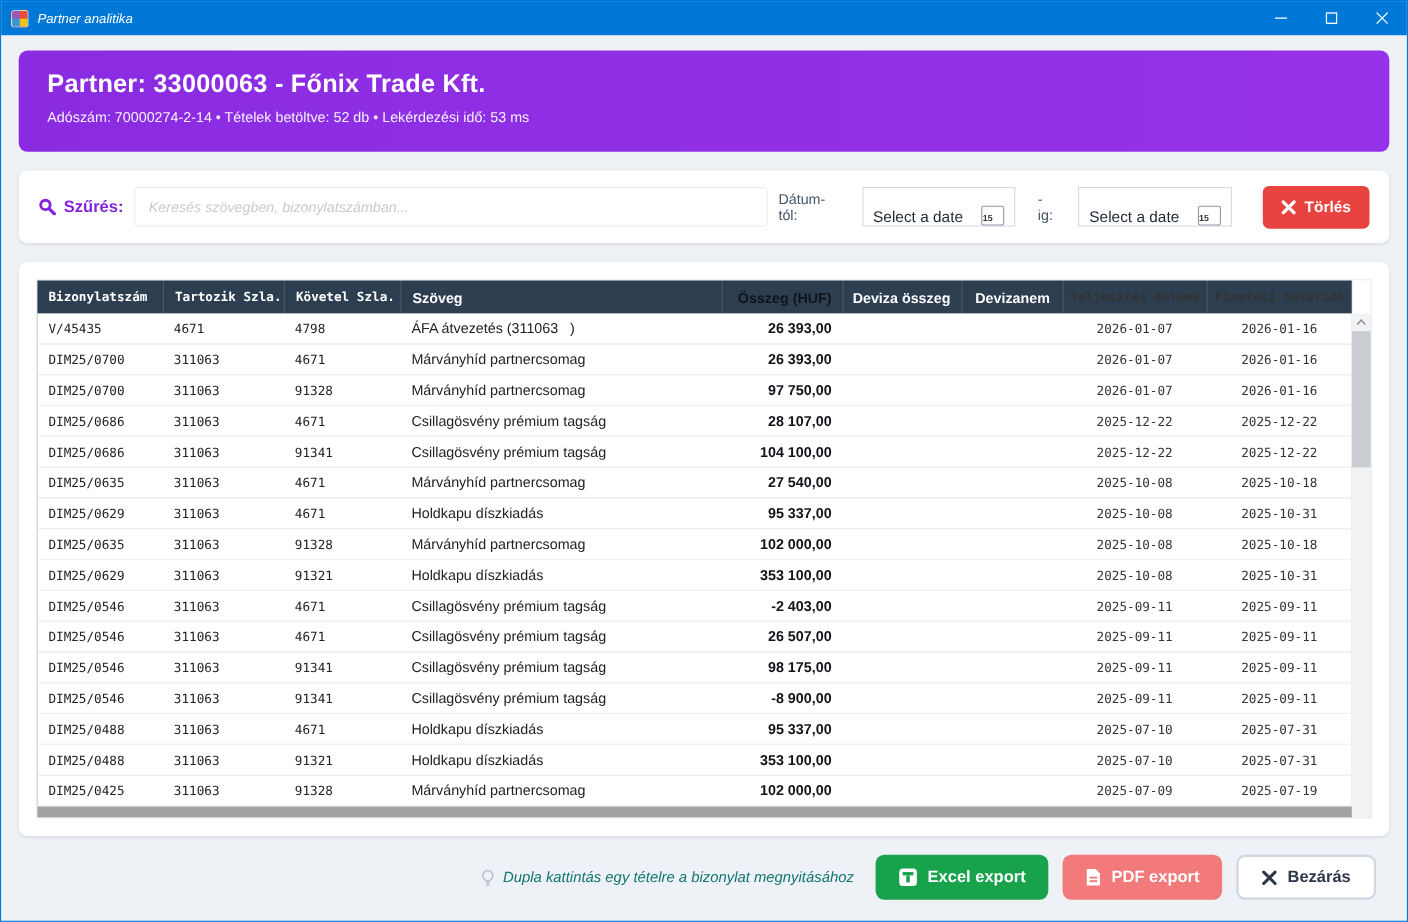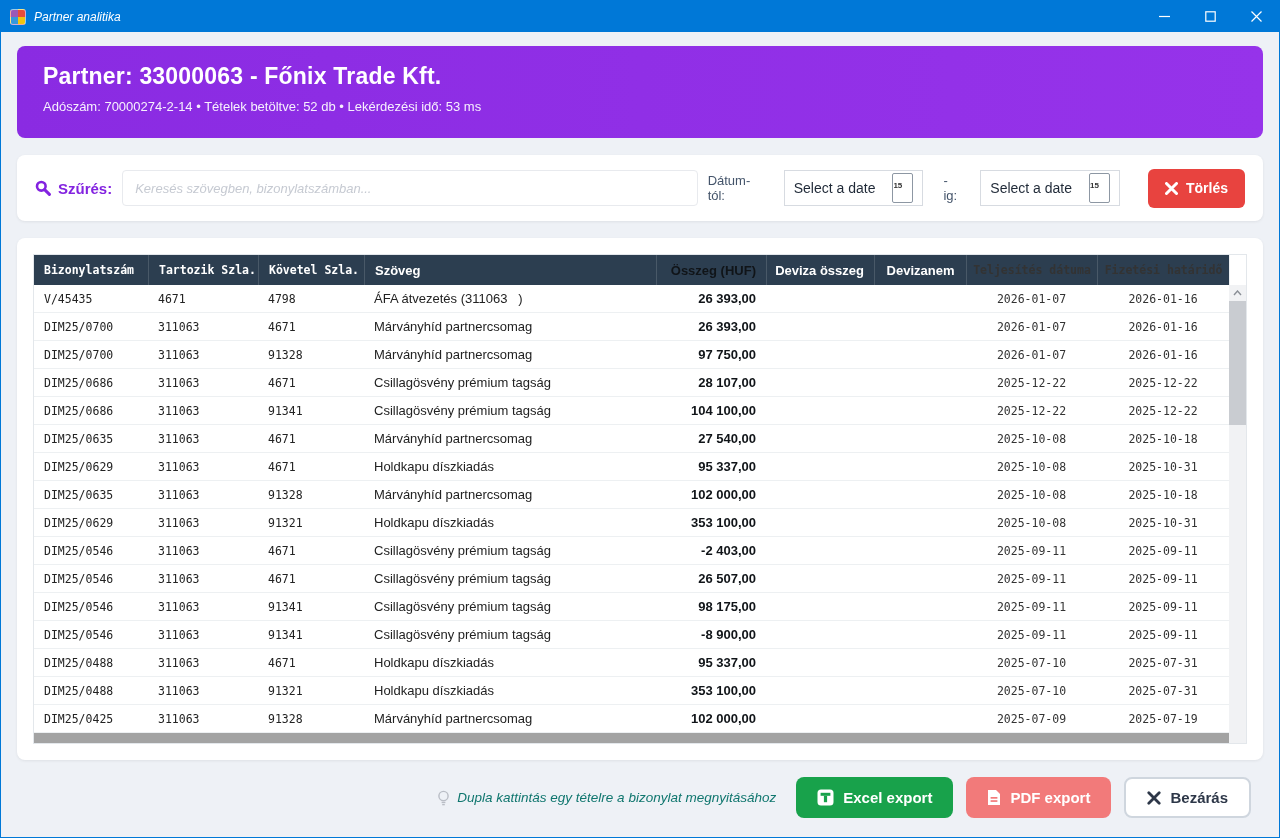--- a/index.html
+++ b/index.html
@@ -31,23 +31,23 @@
   
   .filter-card { margin:17px 16px 0; height:66px; background:#fff; border-radius:8px;
     box-shadow:0 1px 3px rgba(0,0,0,.07); display:flex; align-items:center; padding:0 18px; gap:10px; }
   .filter-label { color:#8323e0; font-weight:bold; font-size:15px; display:flex; align-items:center; gap:7px; }
   .search-input { width:598px; height:36px; border:1px solid #e8eaee; border-radius:4px;
     padding:0 12px; font-size:13px; font-family:"Liberation Sans", sans-serif; color:#333; outline:none; }
   .search-input::placeholder { color:#c6cad2; font-style:italic; }
   .date-group { margin-left:auto; display:flex; align-items:center; gap:20px; }
   .date-label { font-size:13px; color:#44546a; }
   .date-input { width:148px; height:36px; border:1px solid #d7dbe1; background:#fff;
-    display:flex; align-items:center; justify-content:space-between; padding:0 9px; cursor:default; }
+    display:flex; align-items:flex-end; justify-content:space-between; padding:0 9px; cursor:default; }
   .date-text { font-size:14px; color:#1f2937; }
-  .cal-icon { width:21px; height:30px; border:1px solid #8d97a3; border-radius:2px; background:#fff; overflow:hidden; }
+  .cal-icon { width:21px; height:18px; border:1px solid #8d97a3; border-radius:2px; background:#fff; overflow:hidden; }
   .cal-top { height:5px; background:#4a90d9; }
   .cal-num { font-size:8px; line-height:11px; text-align:center; color:#333; font-weight:bold;
     font-family:"Liberation Sans", sans-serif; }
   .clear-btn { background:#e8433f; color:#fff; font-weight:bold; font-size:14px; border:none; border-radius:6px;
     height:39px; padding:0 17px; display:flex; align-items:center; gap:8px; margin-left:8px; cursor:pointer;
     font-family:"Liberation Sans", sans-serif; }
 
   
   .table-card { margin:17px 16px 0; background:#fff; border-radius:8px;
     box-shadow:0 1px 3px rgba(0,0,0,.07); padding:16px; height:522px; }

